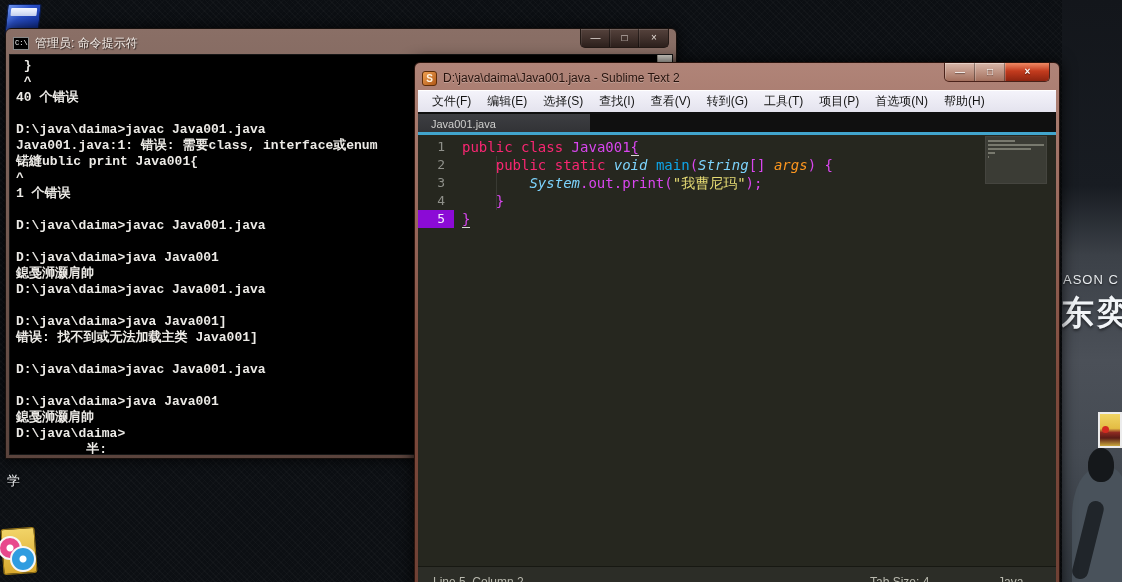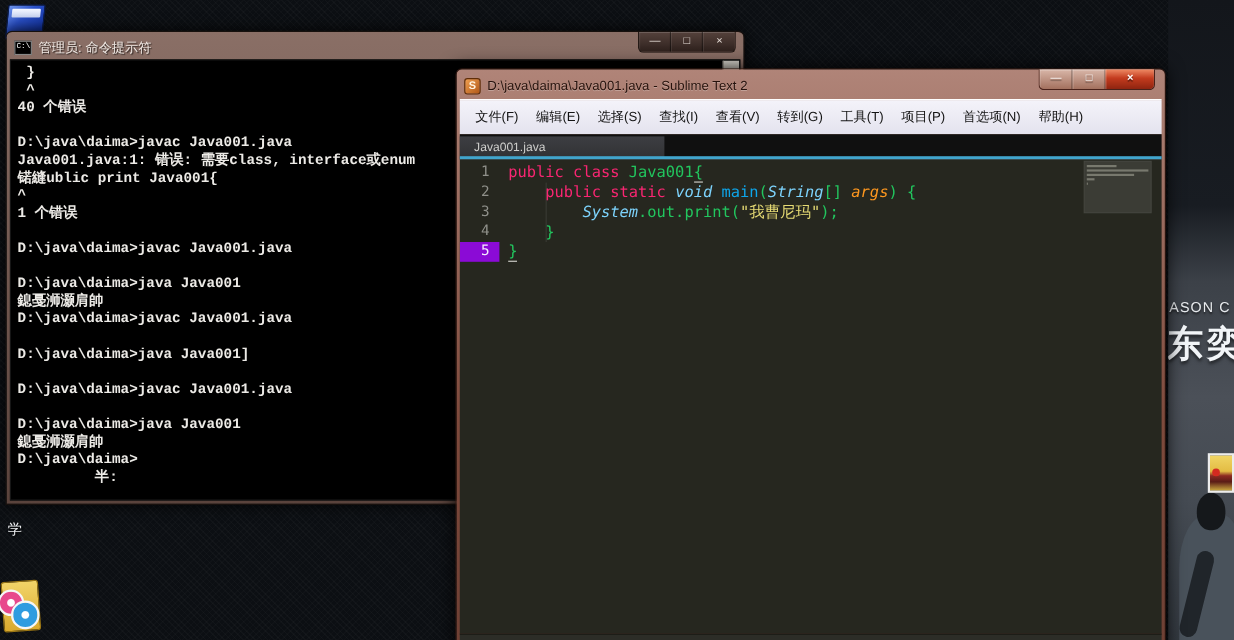--- a/index.html
+++ b/index.html
@@ -95,37 +95,37 @@
     color:#fff3e0; font-size:10px; font-weight:bold; line-height:14px; text-align:center;}
   .sub-title{ margin-left:6px; font-size:12px; color:#26120c; text-shadow:0 1px 0 rgba(255,255,255,.25); }
   .sub-btns{ position:absolute; top:-3px; right:6px; display:flex; height:19px;
     border:1px solid #4a221a; border-top:none; border-radius:0 0 5px 5px; overflow:hidden;
     background:linear-gradient(#d9b7a9,#a3705e); box-shadow:inset 0 1px 0 rgba(255,255,255,.35);}
   .sub-btn{ width:30px; text-align:center; color:#fff; font-size:10px; line-height:18px;
     text-shadow:0 1px 1px rgba(0,0,0,.5);
     border-right:1px solid rgba(0,0,0,.35); border-left:1px solid rgba(255,255,255,.2); cursor:default;}
   .sub-btn.close{ width:44px; background:linear-gradient(#ef8a64,#c33b1e 45%,#8e2410); font-weight:bold;}
   .sub-btn:last-child{ border-right:none;}
-  .sub-menubar{ height:32px; background:linear-gradient(#f4f3fa,#e4e3ee);
+  .sub-menubar{ height:22px; background:linear-gradient(#f4f3fa,#e4e3ee);
     border-top:1px solid #fff; display:flex; align-items:center; padding-left:6px;}
   .menu-item{ font-size:12px; color:#141414; padding:0 8px; cursor:default;}
   .sub-tabbar{ position:relative; height:23px; background:#101010; }
-  .sub-tab{ position:absolute; left:0; top:2px; width:186px; height:21px;
+  .sub-tab{ position:absolute; left:0; top:2px; width:172px; height:21px;
     background:linear-gradient(#3d3e42,#303134); color:#cfcfcd; font-size:11px;
     line-height:21px; padding-left:13px; }
   .tab-underline{ position:absolute; left:0; bottom:0; width:100%; height:3px; background:#41a5cd; }
   .sub-editor{ position:relative; display:flex; height:431px; background:#26271f; overflow:hidden;
     font-family:"DejaVu Sans Mono","Liberation Mono",monospace; font-size:14px; }
   .sub-gutter{ width:36px; padding-top:3px; flex:0 0 auto; }
   .gutter-num{ height:18px; line-height:18px; text-align:right; padding-right:9px;
     color:#8f908a; font-size:13px;}
   .gutter-num.hl{ background:#8b0bd6; color:#f4eaff; }
   .sub-code{ position:relative; padding:3px 0 0 8px; flex:1 1 auto; }
   .code-line{ height:18px; line-height:18px; white-space:pre; color:#f8f8f2; }
-  .tok-fg{ color:#22c55e; }
+  .tok-fg{ color:#d946ef; }
   .tok-kw{ color:#f92672; }
   .tok-type{ color:#7dd3fc; font-style:italic; }
   .tok-fn{ color:#0ea5e9; }
   .tok-param{ color:#fd971f; font-style:italic; }
   .tok-str{ color:#e6db74; }
   .tok-u{ border-bottom:1px solid #d8d8d2; }
   .indent-guide{ position:absolute; left:42px; top:21px; width:1px; height:54px; background:rgba(255,255,255,.09); }
   .sub-minimap{ position:absolute; right:9px; top:1px; width:62px; height:48px;
     background:#3b3c35; box-shadow:inset 0 0 0 1px rgba(255,255,255,.05); padding:4px 3px; }
   .mm-bar{ height:2px; margin-bottom:2px; background:#9a9a8e; opacity:.65; }
@@ -181,20 +181,21 @@
         <div class="console-line">^</div>
         <div class="console-line">1 个错误</div>
         <div class="console-line"></div>
         <div class="console-line">D:\java\daima&gt;javac Java001.java</div>
         <div class="console-line"></div>
         <div class="console-line">D:\java\daima&gt;java Java001</div>
         <div class="console-line">鎴戞浉灏肩帥</div>
         <div class="console-line">D:\java\daima&gt;javac Java001.java</div>
         <div class="console-line"></div>
         <div class="console-line">D:\java\daima&gt;java Java001]</div>
+        <div class="console-line">错误: 找不到或无法加载主类 Java001]</div>
         <div class="console-line"></div>
         <div class="console-line">D:\java\daima&gt;javac Java001.java</div>
         <div class="console-line"></div>
         <div class="console-line">D:\java\daima&gt;java Java001</div>
         <div class="console-line">鎴戞浉灏肩帥</div>
         <div class="console-line">D:\java\daima&gt;</div>
         <div class="console-line">         半:</div>
       </div>
     <div class="cmd-scrollbar">
       <div class="cmd-scroll-thumb"></div>

